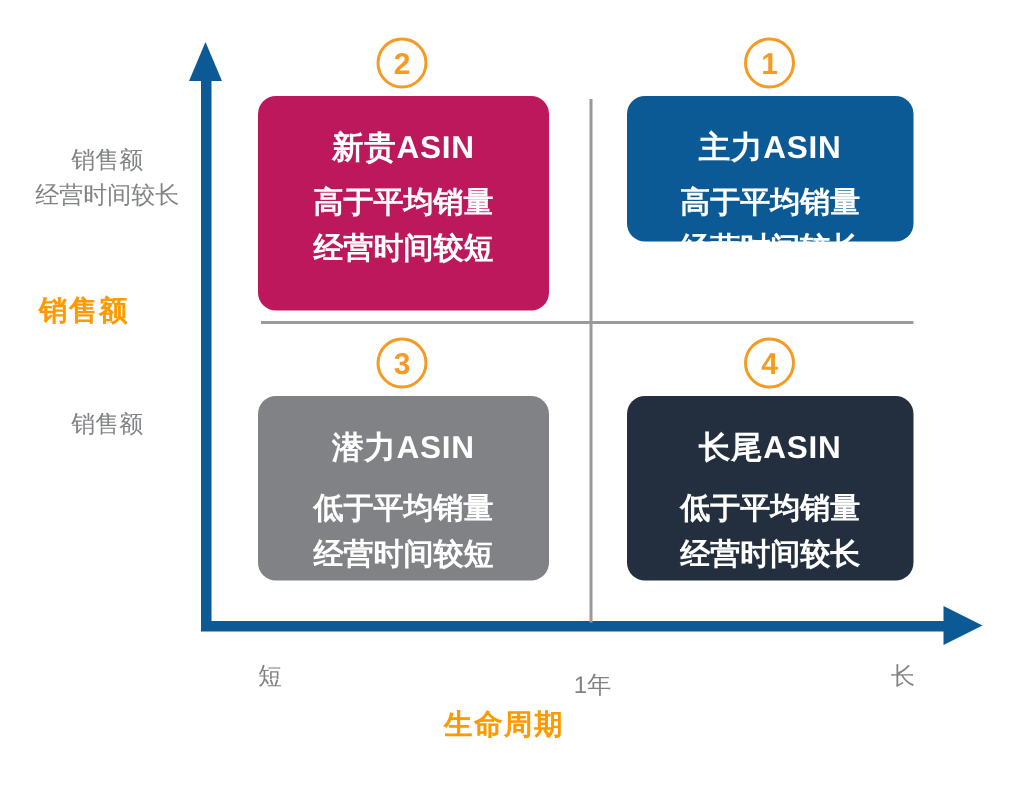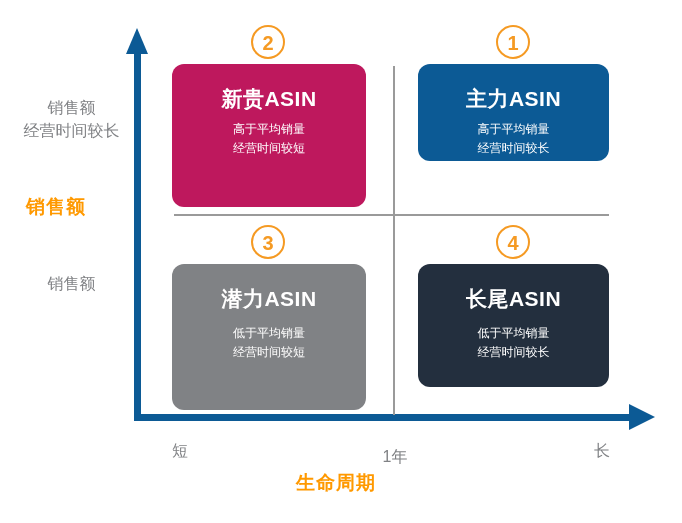--- a/index.html
+++ b/index.html
@@ -109,29 +109,29 @@
     color: #ffffff;
   }
   .card-title {
     font-size: 21px;
     font-weight: bold;
     letter-spacing: 0.5px;
     line-height: 1.2;
     margin-bottom: 9px;
   }
   .card-desc {
-    font-size: 12px;
+    font-size: 20px;
     line-height: 1.55;
-    font-weight: normal;
+    font-weight: bold;
   }
   .card-desc div { white-space: nowrap; }
 
   .card-xingui  { left: 172px; top: 64px;  width: 194px; height: 143px; background: #be185d; }
   .card-zhuli   { left: 418px; top: 64px;  width: 191px; height: 97px; background: #0C5A95; }
-  .card-qianli  { left: 172px; top: 264px; width: 194px; height: 146px; background: #808285; }
+  .card-qianli  { left: 172px; top: 264px; width: 194px; height: 123px; background: #808285; }
   .card-changwei{ left: 418px; top: 264px; width: 191px; height: 123px; background: #232F3E; }
 
   .card-qianli .card-title,
   .card-changwei .card-title { margin-bottom: 13px; }
 
   
   .y-tick-label {
     position: absolute;
     text-align: center;
     color: #808285;

